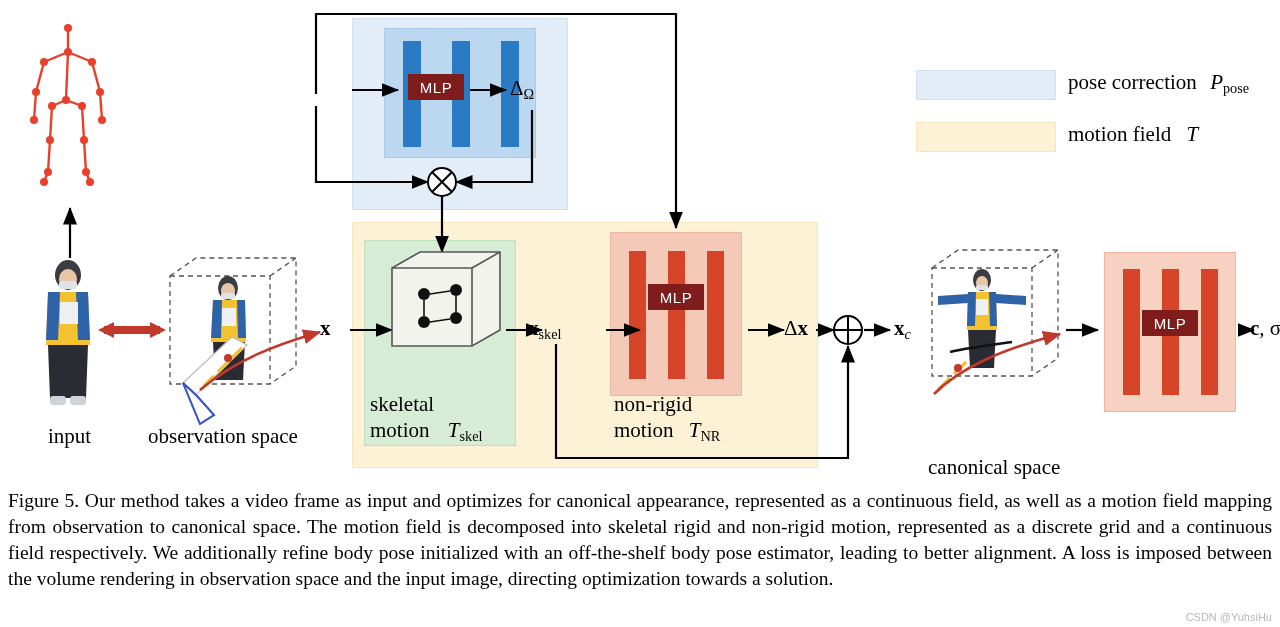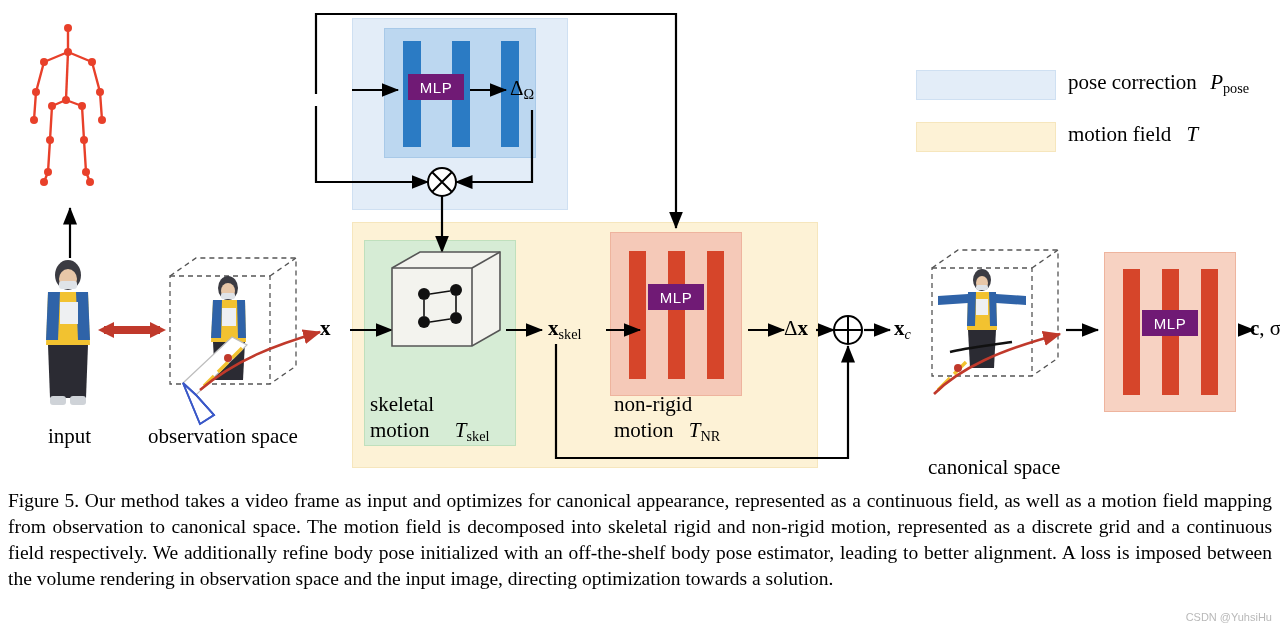--- a/index.html
+++ b/index.html
@@ -53,21 +53,21 @@
   .bar {
     position: absolute;
     background: #2b7bc4;
   }
   .bar-red {
     position: absolute;
     background: #d6452a;
   }
   .mlp {
     position: absolute;
-    background: #701a75;
+    background: #7f1d1d;
     color: #fff;
     font-family: "Liberation Sans", sans-serif;
     font-size: 15px;
     display: flex;
     align-items: center;
     justify-content: center;
     letter-spacing: 0.5px;
   }
   .lbl {
     position: absolute;
@@ -320,40 +320,40 @@
 
 
   <div class="lbl" style="left:510px; top:76px;">
     Δ<span class="sub">Ω</span>
   </div>
 
   <div class="lbl" style="left:320px; top:316px;">
     <span class="bf">x</span>
   </div>
 
-  <div class="lbl" style="left:548px; top:316px;">
+  <div class="lbl" style="left:528px; top:316px;">
     <span class="bf">x</span><span class="sub">skel</span>
   </div>
 
   <div class="lbl" style="left:784px; top:316px;">
     Δ<span class="bf">x</span>
   </div>
 
   <div class="lbl" style="left:894px; top:316px;">
     <span class="bf">x</span><span class="sub-i">c</span>
   </div>
 
   <div class="lbl" style="left:1250px; top:316px;">
     <span class="bf">c</span>, σ
   </div>
 
   <div class="lbl" style="left:370px; top:392px; line-height:1.22;">
     <span>skeletal</span><br>
     <span>motion</span>
-    <span class="math" style="margin-left:20px;">T<span class="sub">skel</span></span>
+    <span class="math" style="margin-left:13px;">T<span class="sub">skel</span></span>
   </div>
 
   <div class="lbl" style="left:614px; top:392px; line-height:1.22;">
     <span>non-rigid</span><br>
     <span>motion</span>
     <span class="math" style="margin-left:10px;">T<span class="sub">NR</span></span>
   </div>
 
   <div class="lbl" style="left:48px; top:424px;">input</div>
   <div class="lbl" style="left:148px; top:424px;text-align:center;">observation space</div>

